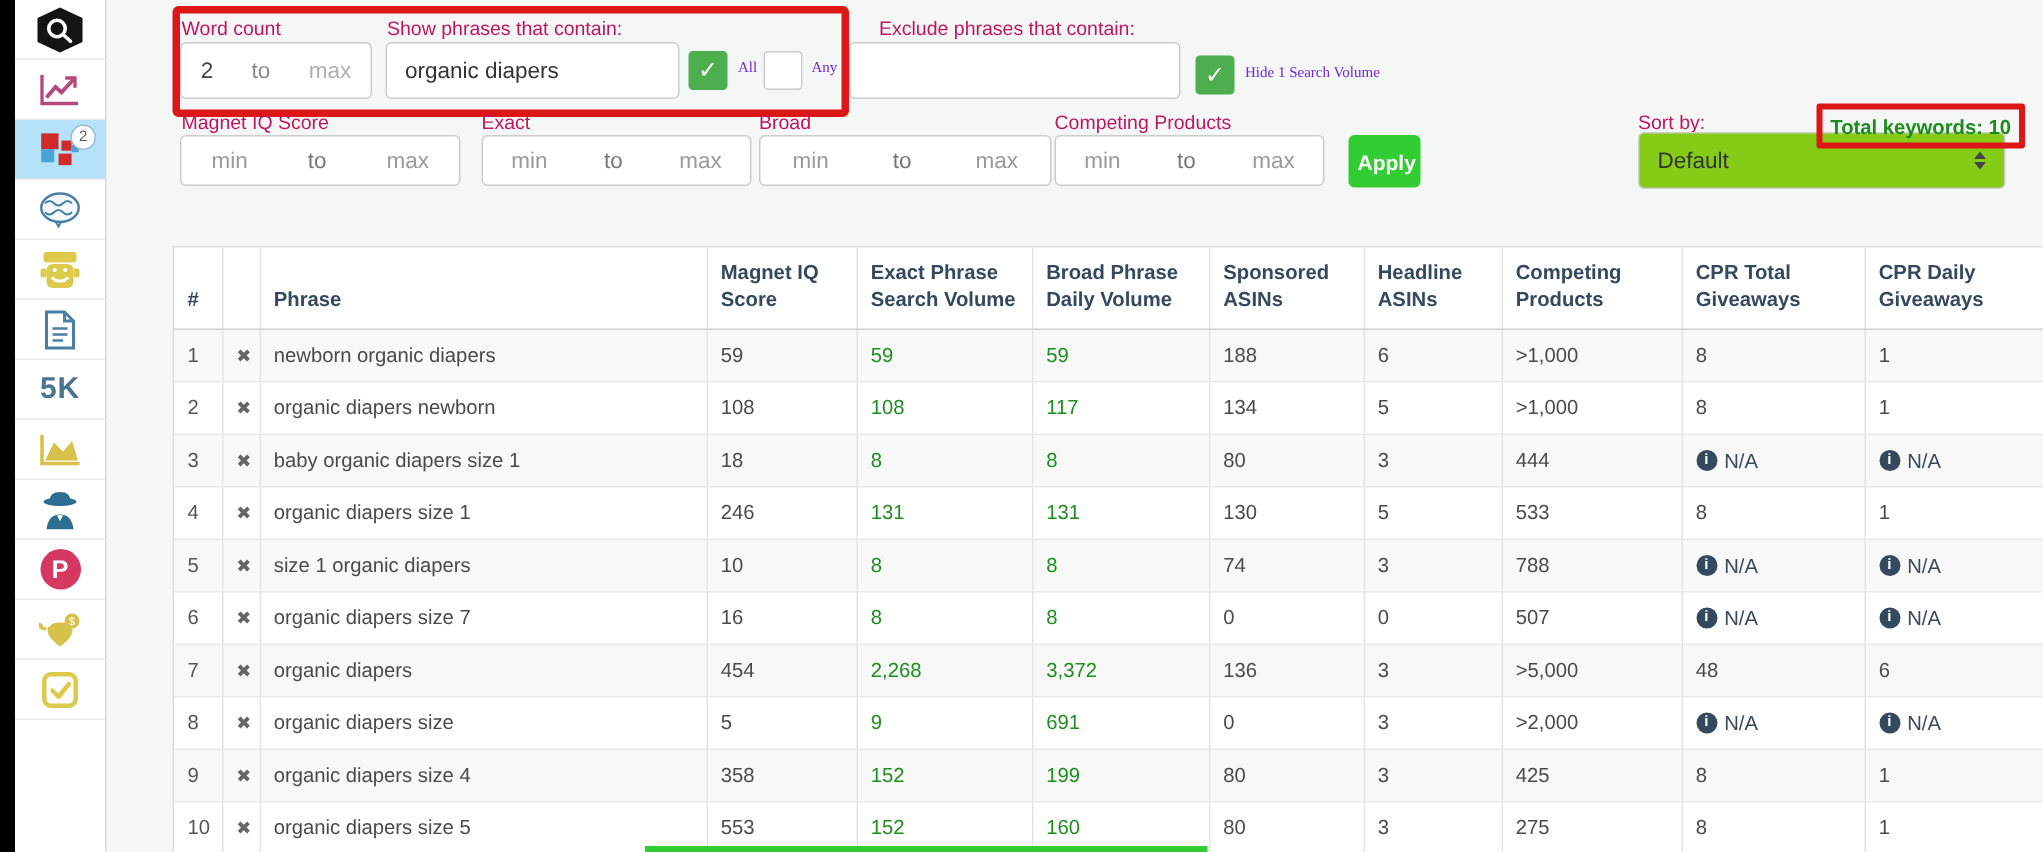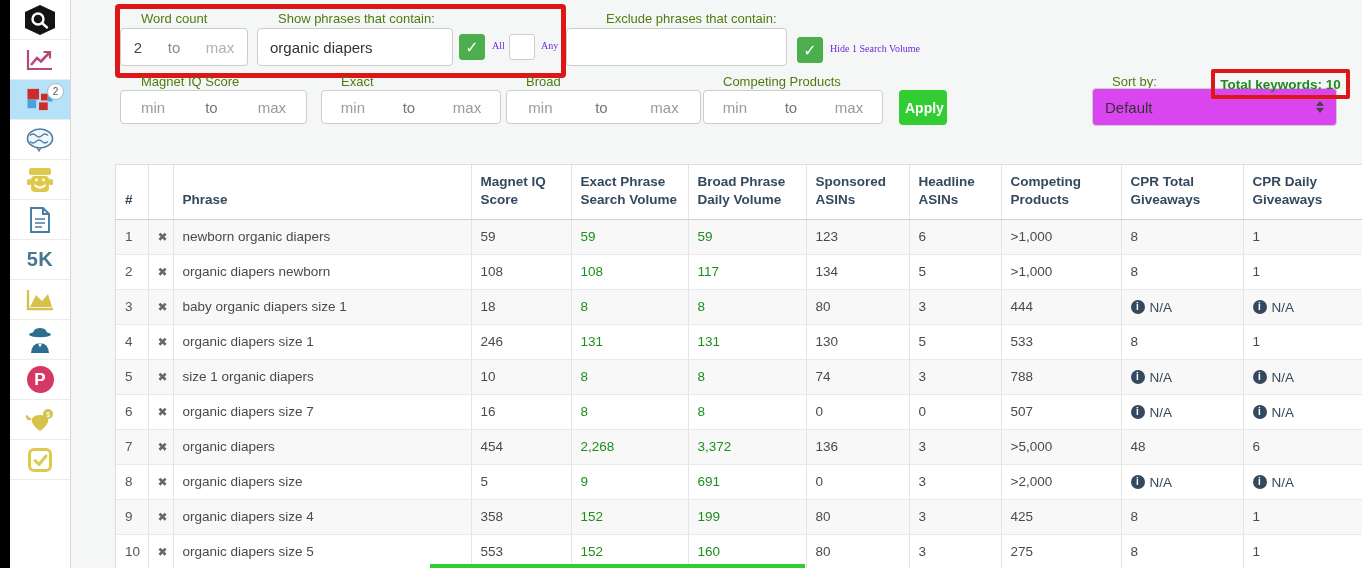--- a/index.html
+++ b/index.html
@@ -12,34 +12,34 @@
   
   .black-strip{position:absolute;left:0;top:0;width:10px;height:568px;background:#000;}
   #sidebar{position:absolute;left:10px;top:0;width:61px;height:568px;background:#fff;border-right:1px solid #d8d8d8;box-sizing:border-box;}
   .side-item{height:39px;display:flex;align-items:center;justify-content:center;border-bottom:1px solid #ececec;position:relative;cursor:pointer;}
   .side-item.active{background:#b5e2f8;}
   .side-icon{display:flex;align-items:center;}
   .badge{position:absolute;top:3px;right:6px;width:15px;height:15px;background:#fff;border:1px solid #9db9cc;border-radius:50%;font-size:10px;color:#555;display:flex;align-items:center;justify-content:center;}
   .five-k{font-size:20px;font-weight:bold;color:#49758f;letter-spacing:.5px;}
   .p-circle{width:27px;height:27px;border-radius:50%;background:#d63864;color:#fff;font-weight:bold;font-size:17px;display:flex;align-items:center;justify-content:center;}
   
-  .flabel{position:absolute;font-size:13px;color:#4d7c0f;white-space:nowrap;margin-left:20px;}
+  .flabel{position:absolute;font-size:13px;color:#be185d;white-space:nowrap;}
   .ibox{position:absolute;background:#fff;border:1px solid #ccc;border-radius:4px;box-sizing:border-box;display:flex;align-items:center;}
   .range{justify-content:space-around;font-size:15px;}
   .range .rmin,.range .rmax{color:#9a9a9a;}
   .range .rto{color:#777;}
   .wc-val{color:#444;}
   .wc-to{color:#8a8a8a;}
   .wc-max{color:#b0b0b0;}
   .text-input{padding-left:12px;font-size:15px;color:#333;}
   .cb{position:absolute;width:26px;height:26px;border-radius:3px;box-sizing:border-box;background:#fff;border:1px solid #ccc;display:flex;align-items:center;justify-content:center;color:#fff;font-size:16px;font-weight:bold;cursor:pointer;}
   .cb.checked{background:#4cae4c;border-color:#4cae4c;}
   .cb-label{position:absolute;font-size:10px;color:#6d28d9;white-space:nowrap;font-family:Liberation Serif, serif;}
   .apply-btn{position:absolute;left:899px;top:90px;width:48px;height:35px;background:#32cd32;color:#fff;border:none;border-radius:4px;font-size:14px;font-weight:bold;font-family:inherit;cursor:pointer;}
-  .sort-select{position:absolute;left:1092px;top:88px;width:245px;height:38px;background:#d946ef;border:1px solid #ccc;border-radius:4px;box-sizing:border-box;display:flex;align-items:center;justify-content:space-between;padding:0 12px;font-size:15px;color:#333;cursor:pointer;}
+  .sort-select{position:absolute;left:1092px;top:88px;width:245px;height:38px;background:#84cc16;border:1px solid #ccc;border-radius:4px;box-sizing:border-box;display:flex;align-items:center;justify-content:space-between;padding:0 12px;font-size:15px;color:#333;cursor:pointer;}
   .spinner{display:flex;flex-direction:column;gap:2px;}
   .tri-up{width:0;height:0;border-left:4px solid transparent;border-right:4px solid transparent;border-bottom:5px solid #444;}
   .tri-down{width:0;height:0;border-left:4px solid transparent;border-right:4px solid transparent;border-top:5px solid #444;}
   .anno{position:absolute;border:5px solid #dd1717;border-radius:4px;pointer-events:none;box-sizing:border-box;}
   .total-box{position:absolute;left:1211px;top:69px;width:139px;height:30px;border:4px solid #dd1717;border-radius:2px;box-sizing:border-box;display:flex;align-items:center;justify-content:center;}
   .total-text{font-size:13.5px;font-weight:bold;color:#1c8c1c;white-space:nowrap;}
   
   .tablewrap{position:absolute;left:115px;top:164px;width:1247px;height:404px;background:#fff;border-top:1px solid #dcdcdc;border-left:1px solid #dcdcdc;box-sizing:border-box;overflow:hidden;}
   table{border-collapse:collapse;table-layout:fixed;width:1247px;}
   th{vertical-align:bottom;text-align:left;padding:6px 9px 9px;font-size:13.5px;color:#34495e;font-weight:bold;height:54px;box-sizing:border-box;border-right:1px solid #e4e4e4;border-bottom:1px solid #d0d0d0;background:#fff;line-height:1.35;}
@@ -263,21 +263,21 @@
         </tr>
       </thead>
       <tbody>
         <tr class="odd">
           <td class="numcol">1</td>
           <td><span class="x-btn">✖</span></td>
           <td>newborn organic diapers</td>
           <td>59</td>
           <td class="green">59</td>
           <td class="green">59</td>
-          <td>123</td>
+          <td>188</td>
           <td>6</td>
           <td>&gt;1,000</td>
           <td>8</td>
           <td>1</td>
         </tr>
         <tr class="even">
           <td class="numcol">2</td>
           <td><span class="x-btn">✖</span></td>
           <td>organic diapers newborn</td>
           <td>108</td>

